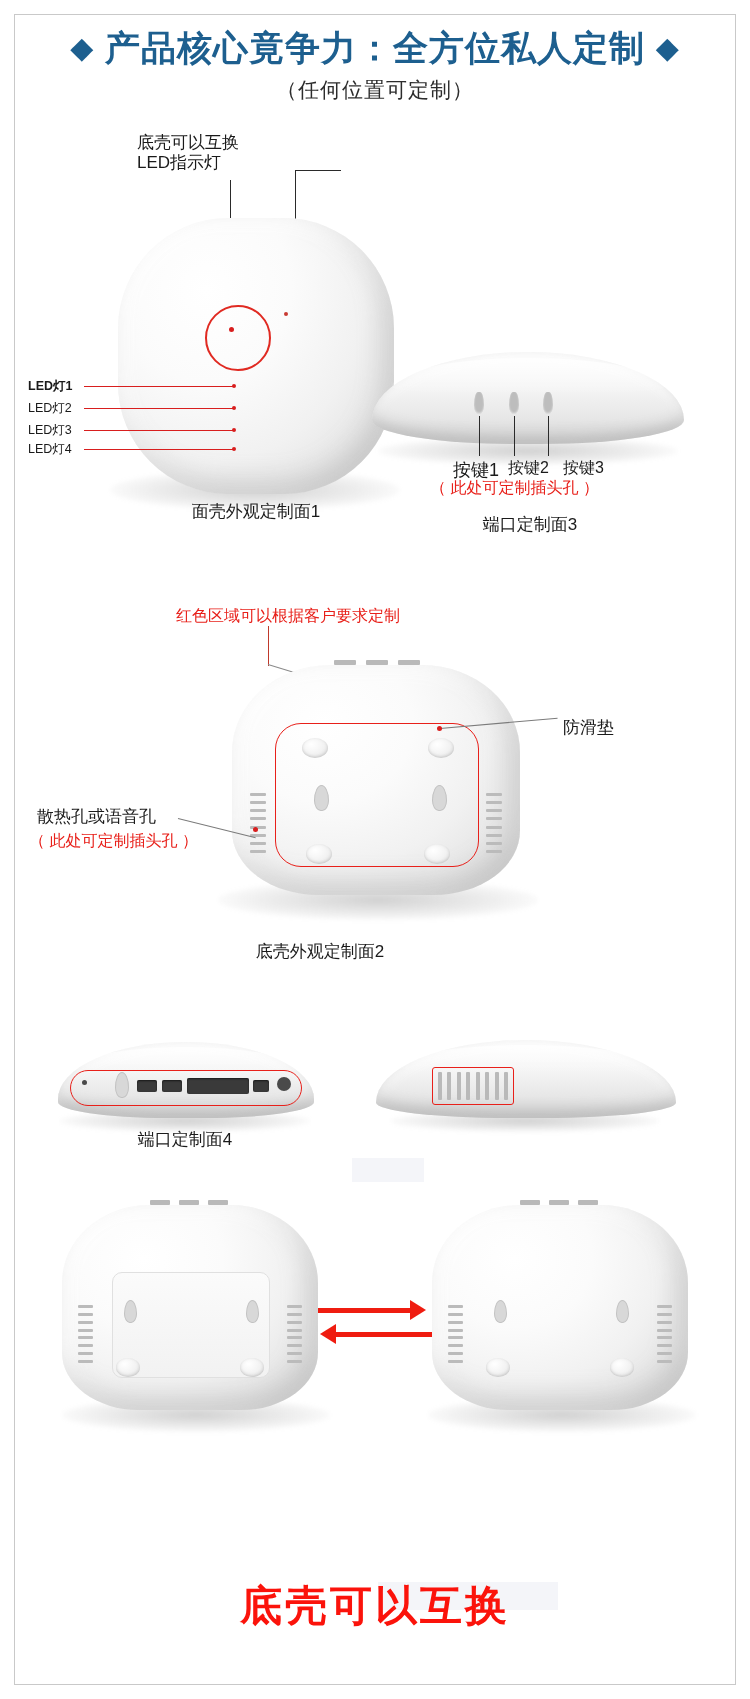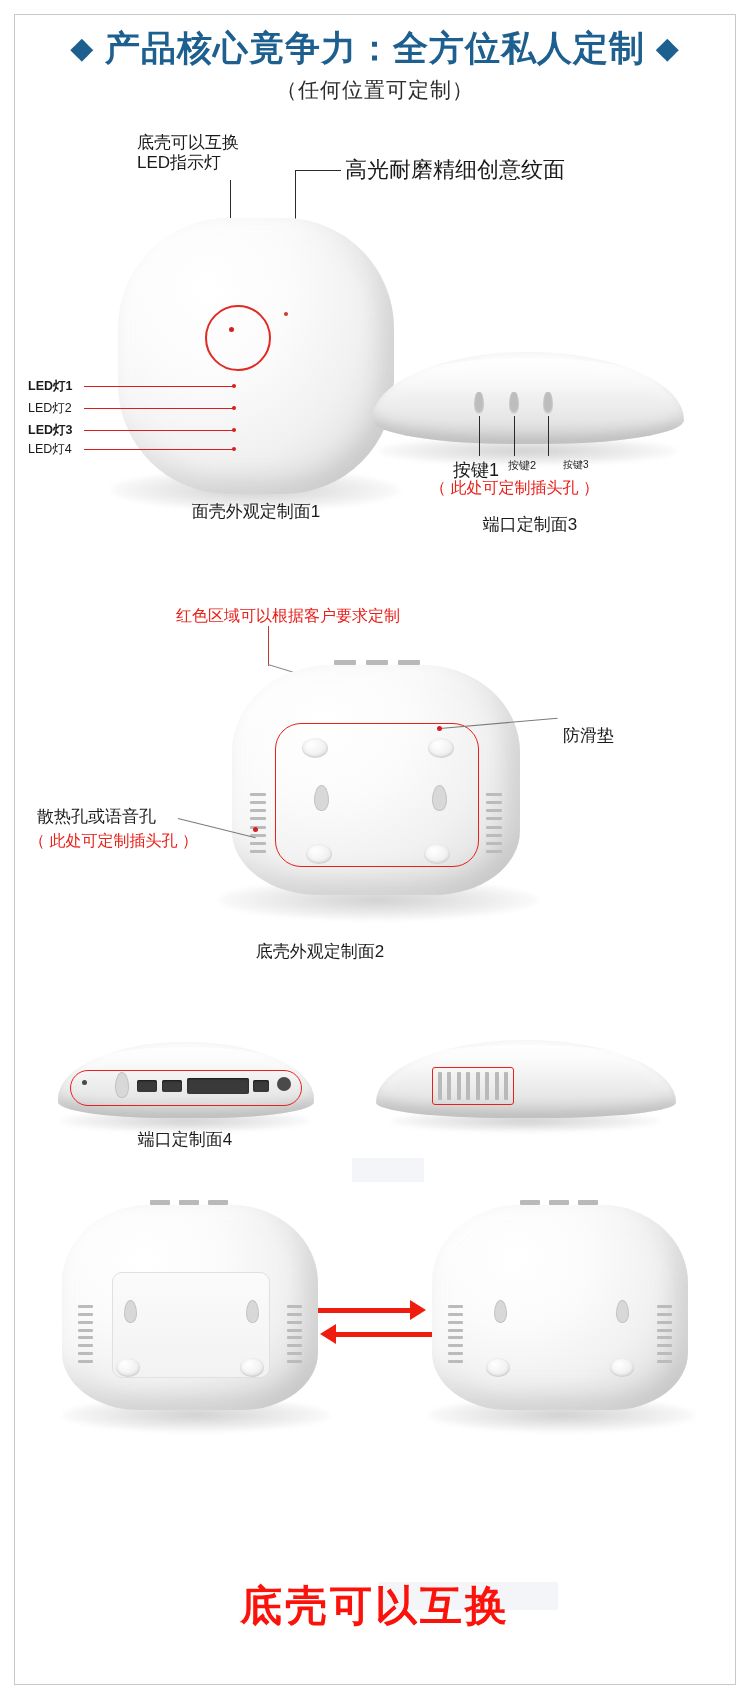--- a/index.html
+++ b/index.html
@@ -157,39 +157,38 @@
     </div>
     <div class="hdr-sub">（任何位置可定制）</div>
   </div>
 
   <div class="lbl" style="left:137px;top:133px;text-align:left;">
     <div>底壳可以互换</div>
     <div>LED指示灯</div>
   </div>
   <div class="leader-k leader-v" style="left:230px;top:180px;height:137px;"></div>
 
-  <div class="lbl" style="left:345px;top:157px;font-size:22px;">高光耐磨精细创意纹面</div>
   <div class="leader-k leader-h" style="left:295px;top:170px;width:46px;height:1px;"></div>
   <div class="leader-k leader-v" style="left:295px;top:170px;height:142px;"></div>
 
   <div class="dev-shadow" style="left:110px;top:470px;width:290px;height:40px;"></div>
   <div class="dev-top" style="left:118px;top:218px;width:276px;height:276px;"></div>
   <div class="ring" style="left:205px;top:305px;width:62px;height:62px;"></div>
   <div class="dot" style="left:229px;top:327px;width:5px;height:5px;"></div>
   <div class="dot" style="left:284px;top:312px;width:4px;height:4px;background:#c83a32;"></div>
 
   <div class="lbl-sm" style="left:28px;top:378px;font-weight:bold;">LED灯1</div>
   <div class="leader leader-h" style="left:84px;top:386px;width:150px;"></div>
   <div class="dot" style="left:232px;top:384px;"></div>
 
   <div class="lbl-sm" style="left:28px;top:400px;">LED灯2</div>
   <div class="leader leader-h" style="left:84px;top:408px;width:150px;"></div>
   <div class="dot" style="left:232px;top:406px;"></div>
 
-  <div class="lbl-sm" style="left:28px;top:422px;font-weight:bold;">LED灯3</div>
+  <div class="lbl-sm" style="left:28px;top:422px;">LED灯3</div>
   <div class="leader leader-h" style="left:84px;top:430px;width:150px;"></div>
   <div class="dot" style="left:232px;top:428px;"></div>
 
   <div class="lbl-sm" style="left:28px;top:441px;">LED灯4</div>
   <div class="leader leader-h" style="left:84px;top:449px;width:150px;"></div>
   <div class="dot" style="left:232px;top:447px;"></div>
 
   <div class="cap" style="left:0;top:500px;width:512px;text-align:center;">面壳外观定制面1</div>
 
   <div class="dev-shadow" style="left:378px;top:437px;width:300px;height:28px;"></div>
@@ -198,22 +197,22 @@
 
   <div class="btn-slot" style="left:474px;top:392px;width:10px;height:22px;"></div>
   <div class="btn-slot" style="left:509px;top:392px;width:10px;height:22px;"></div>
   <div class="btn-slot" style="left:543px;top:392px;width:10px;height:22px;"></div>
 
   <div class="leader-k leader-v" style="left:479px;top:416px;height:40px;"></div>
   <div class="leader-k leader-v" style="left:514px;top:416px;height:40px;"></div>
   <div class="leader-k leader-v" style="left:548px;top:416px;height:40px;"></div>
 
   <div class="lbl-sm" style="left:453px;top:458px;font-size:18px;">按键1</div>
-  <div class="lbl-sm" style="left:508px;top:458px;font-size:11px;">按键2</div>
-  <div class="lbl-sm" style="left:563px;top:458px;font-size:10px;">按键3</div>
+  <div class="lbl-sm" style="left:508px;top:458px;font-size:16px;">按键2</div>
+  <div class="lbl-sm" style="left:563px;top:458px;font-size:16px;">按键3</div>
 
   <div class="lbl-red" style="left:430px;top:478px;font-size:16px;">（ 此处可定制插头孔 ）</div>
 
   <div class="cap" style="left:390px;top:513px;width:280px;text-align:center;">端口定制面3</div>
 
   <div class="lbl-red" style="left:176px;top:606px;font-size:16px;">红色区域可以根据客户要求定制</div>
   <div class="leader leader-v" style="left:268px;top:626px;height:40px;background:#c0392b;"></div>
   <div class="leader" style="left:268px;top:664px;width:72px;height:1px;transform:rotate(17deg);transform-origin:left center;background:#8a8a8a;"></div>
 
   <div class="dev-shadow" style="left:218px;top:880px;width:320px;height:40px;"></div>
@@ -251,21 +250,21 @@
       <i style="height:3px;"></i>
       <i style="height:3px;"></i>
     <i style="height:3px;"></i>
       <i style="height:3px;"></i>
       <i style="height:3px;"></i>
       <i style="height:3px;"></i>
   </div>
 
   <div class="leader" style="left:440px;top:728px;width:118px;height:1px;background:#7b7b7b;transform:rotate(-5deg);transform-origin:left center;"></div>
   <div class="dot" style="left:437px;top:726px;width:5px;height:5px;"></div>
-  <div class="lbl" style="left:563px;top:718px;margin-top:8px;">防滑垫</div>
+  <div class="lbl" style="left:563px;top:718px;">防滑垫</div>
 
   <div class="lbl" style="left:37px;top:807px;">散热孔或语音孔</div>
   <div class="leader" style="left:178px;top:818px;width:80px;height:1px;background:#7b7b7b;transform:rotate(14deg);transform-origin:left center;"></div>
   <div class="dot" style="left:253px;top:827px;width:5px;height:5px;"></div>
   <div class="lbl-red" style="left:29px;top:831px;font-size:16px;">（ 此处可定制插头孔 ）</div>
 
   <div class="cap" style="left:0;top:940px;width:640px;text-align:center;">底壳外观定制面2</div>
 
   <div class="dev-shadow" style="left:60px;top:1110px;width:250px;height:22px;"></div>
   <div class="side-body" style="left:58px;top:1042px;width:256px;height:76px;border-radius:52% 52% 44% 44% / 78% 78% 22% 22%;"></div>

